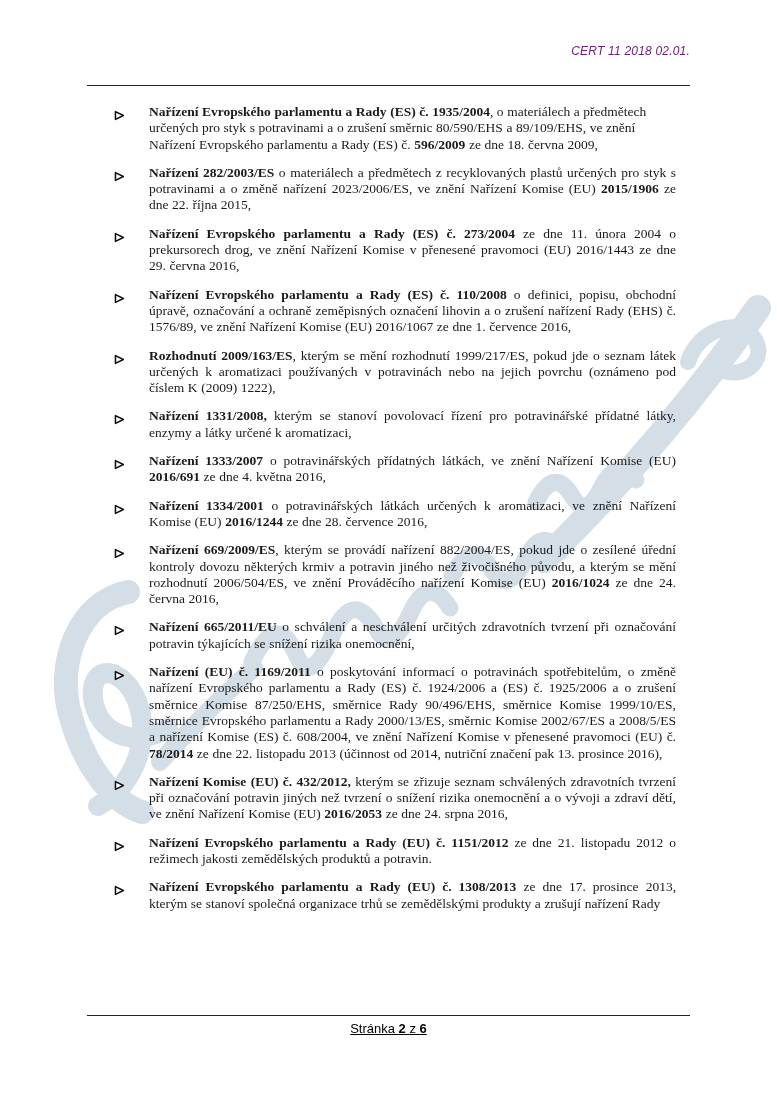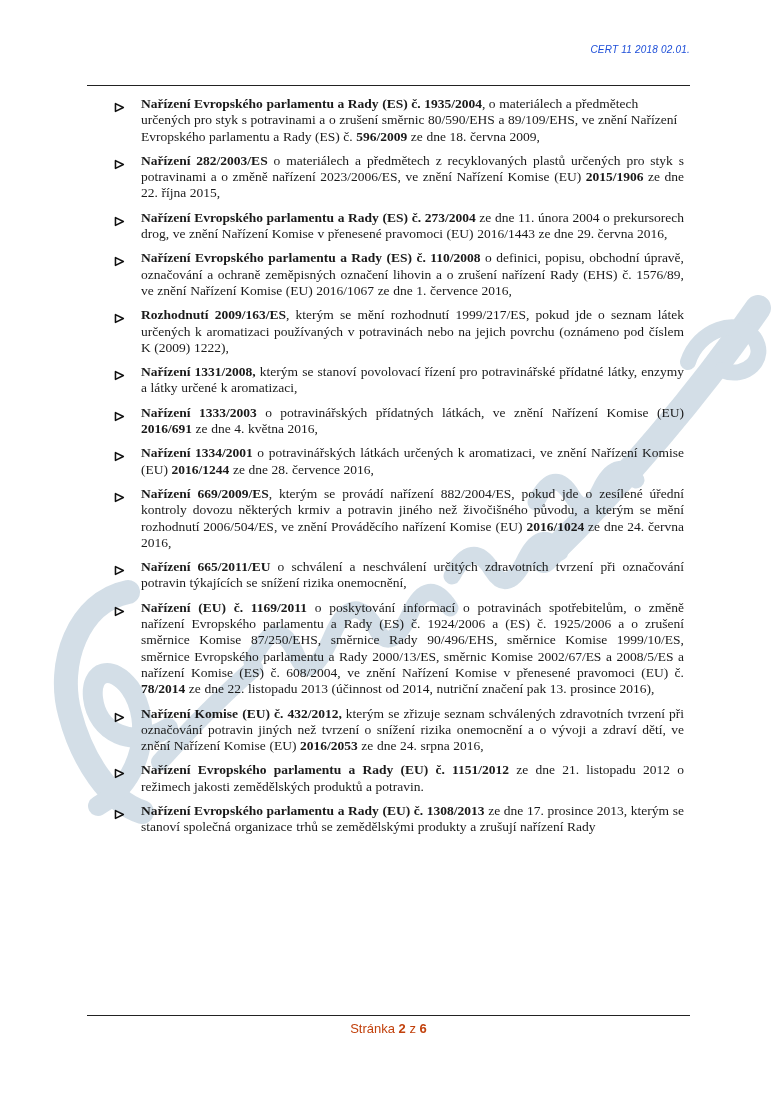--- a/index.html
+++ b/index.html
@@ -18,23 +18,23 @@
     z-index: 0;
     pointer-events: none;
   }
   .content { position: relative; z-index: 1; }
   .doc-header {
     position: absolute;
     top: 44px;
     right: 87px;
     font-family: "Liberation Sans", sans-serif;
     font-style: italic;
-    font-size: 10px;
+    font-size: 12px;
     letter-spacing: 0.2px;
-    color: #1d4ed8;
+    color: #701a75;
   }
   .rule {
     position: absolute;
     left: 87px;
     width: 603px;
     height: 0;
     border: 0;
     border-top: 1.4px solid #222;
     margin: 0;
   }
@@ -55,37 +55,38 @@
     margin-bottom: 8px;
   }
   .bullet {
     position: absolute;
     left: 27px;
     top: 3px;
     width: 11px;
     height: 11px;
   }
   .item-text {
-    margin: 4px;
+    margin: 12px;
     font-size: 13.5px;
     line-height: 16.3px;
     text-align: justify;
     word-spacing: 0.2px;
   }
   ul.reg-list li:first-child .item-text { text-align: left; }
   .item-text b { font-weight: bold; }
   .doc-footer {
     position: absolute;
     top: 1021px;
     left: 0;
     width: 100%;
     text-align: center;
     font-family: "Liberation Sans", sans-serif;
     font-size: 13px;
-    color: #c2410c;
+    color: #000000;
+    text-decoration: underline;
   }
   .doc-footer b { font-weight: bold; }
 </style>
 </head>
 <body>
 
 <div class="page">
 
   <svg class="watermark" width="777" height="1100" viewBox="0 0 777 1100" aria-hidden="true">
     <g fill="none" stroke-linecap="round" stroke-linejoin="round" opacity="0.85">
@@ -140,21 +141,21 @@
         <li>
           <span class="bullet"><svg viewBox="0 0 12 12" width="11" height="11">
               <path d="M1.6 1.8 L10.2 6 L1.6 10.2 Z" fill="#ffffff" stroke="#111111" stroke-width="1.7" stroke-linejoin="round"></path>
             </svg></span>
           <p class="item-text"><b>Nařízení 1331/2008,</b><span> kterým se stanoví povolovací řízení pro potravinářské přídatné látky, enzymy a látky určené k aromatizaci,</span></p>
         </li>
         <li>
           <span class="bullet"><svg viewBox="0 0 12 12" width="11" height="11">
               <path d="M1.6 1.8 L10.2 6 L1.6 10.2 Z" fill="#ffffff" stroke="#111111" stroke-width="1.7" stroke-linejoin="round"></path>
             </svg></span>
-          <p class="item-text"><b>Nařízení 1333/2003</b><span> o potravinářských přídatných látkách, ve znění Nařízení Komise (EU) </span><b>2016/691</b><span> ze dne 4. května 2016,</span></p>
+          <p class="item-text"><b>Nařízení 1333/2007</b><span> o potravinářských přídatných látkách, ve znění Nařízení Komise (EU) </span><b>2016/691</b><span> ze dne 4. května 2016,</span></p>
         </li>
         <li>
           <span class="bullet"><svg viewBox="0 0 12 12" width="11" height="11">
               <path d="M1.6 1.8 L10.2 6 L1.6 10.2 Z" fill="#ffffff" stroke="#111111" stroke-width="1.7" stroke-linejoin="round"></path>
             </svg></span>
           <p class="item-text"><b>Nařízení 1334/2001</b><span> o potravinářských látkách určených k aromatizaci, ve znění Nařízení Komise (EU) </span><b>2016/1244</b><span> ze dne 28. července 2016,</span></p>
         </li>
         <li>
           <span class="bullet"><svg viewBox="0 0 12 12" width="11" height="11">
               <path d="M1.6 1.8 L10.2 6 L1.6 10.2 Z" fill="#ffffff" stroke="#111111" stroke-width="1.7" stroke-linejoin="round"></path>

